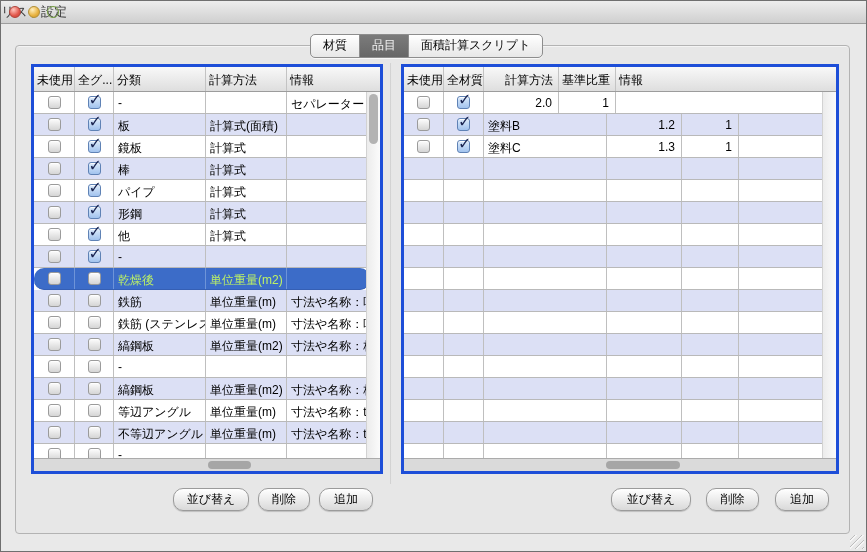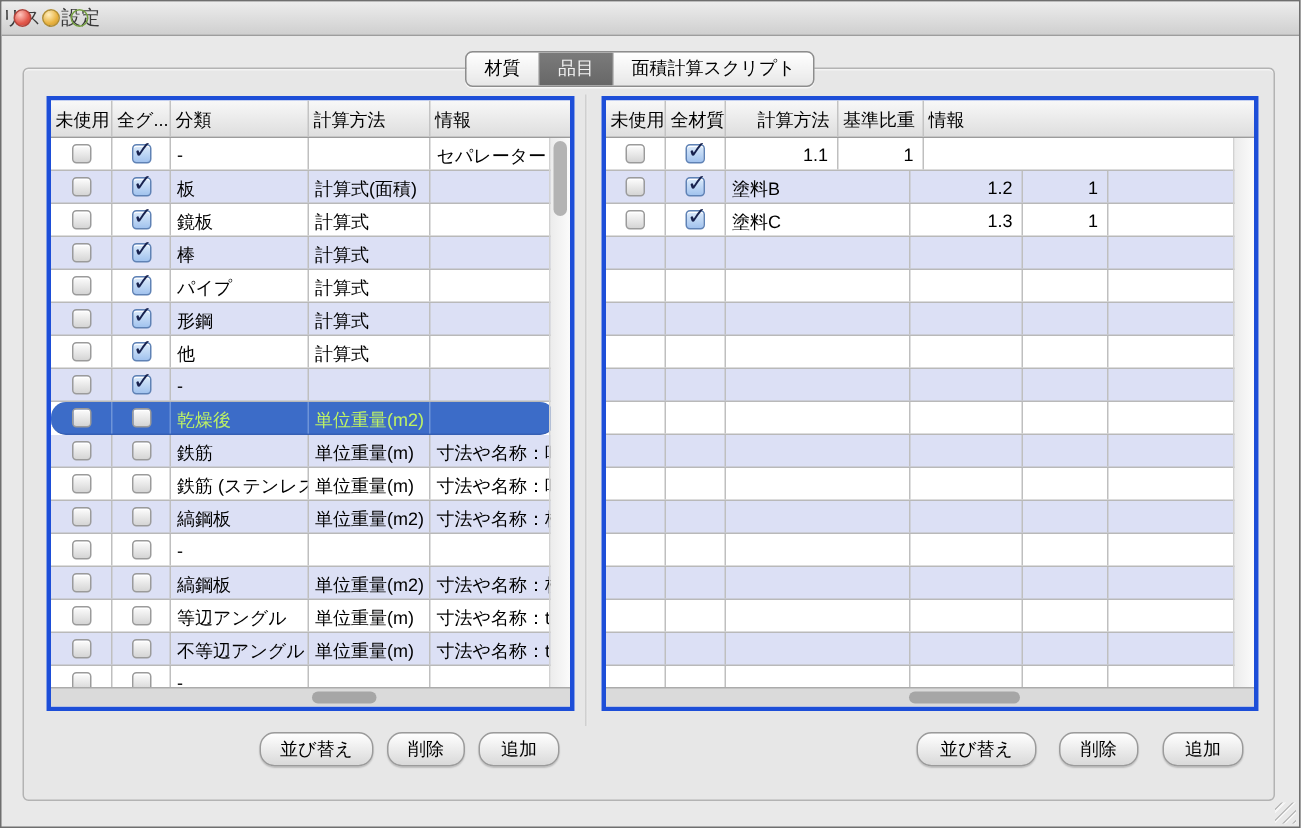--- a/index.html
+++ b/index.html
@@ -317,21 +317,21 @@
       <div class="th grow">情報</div>
     </div>
     <div class="tbody" id="right-rows">
         <div class="row">
           <div class="td cbcell" style="width: 40px;">
             <span class="cb"></span>
           </div>
           <div class="td cbcell" style="width: 40px;">
             <span class="cb checked"></span>
           </div>
-          <div class="td num" style="width: 75px;">1.1</div>
+          <div class="td num" style="width: 75px;">2.0</div>
           <div class="td num" style="width: 57px;">1</div>
           <div class="td" style="flex: 1 1 0%;"></div>
         </div>
         <div class="row alt">
           <div class="td cbcell" style="width: 40px;">
             <span class="cb"></span>
           </div>
           <div class="td cbcell" style="width: 40px;">
             <span class="cb checked"></span>
           </div>

